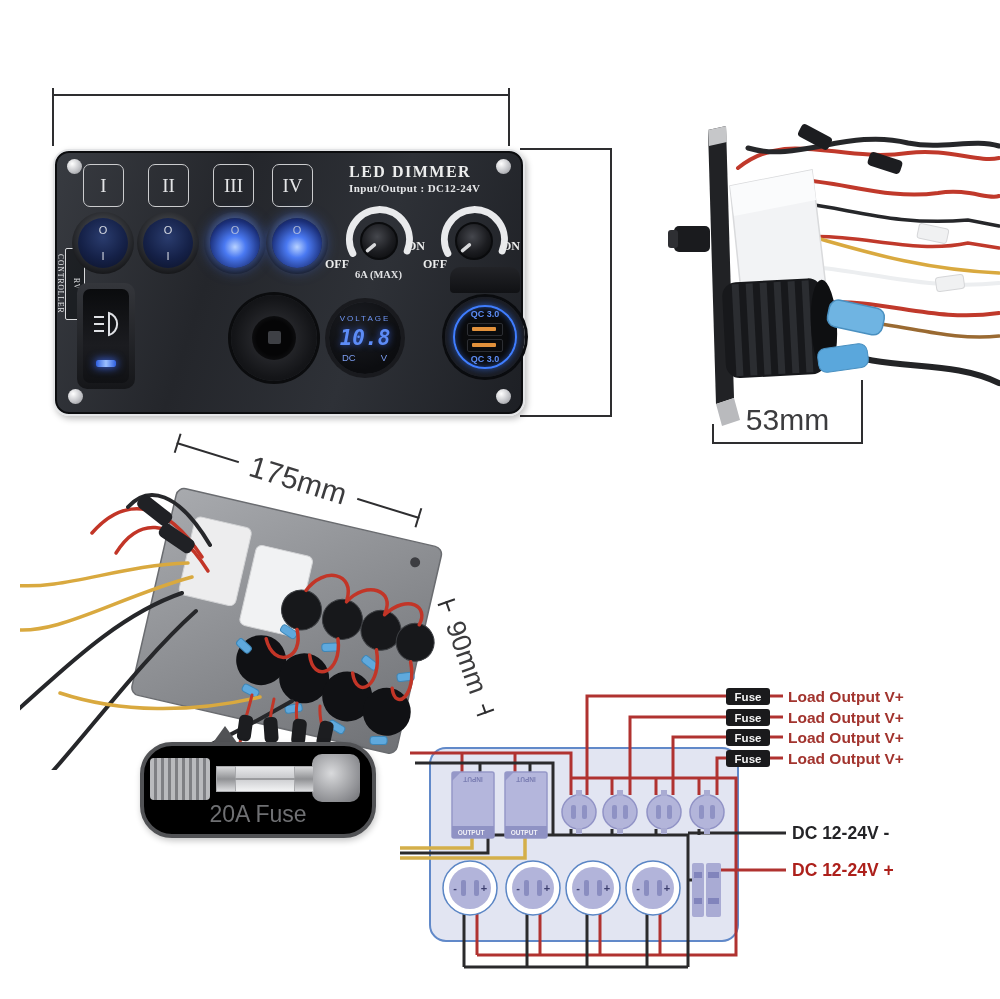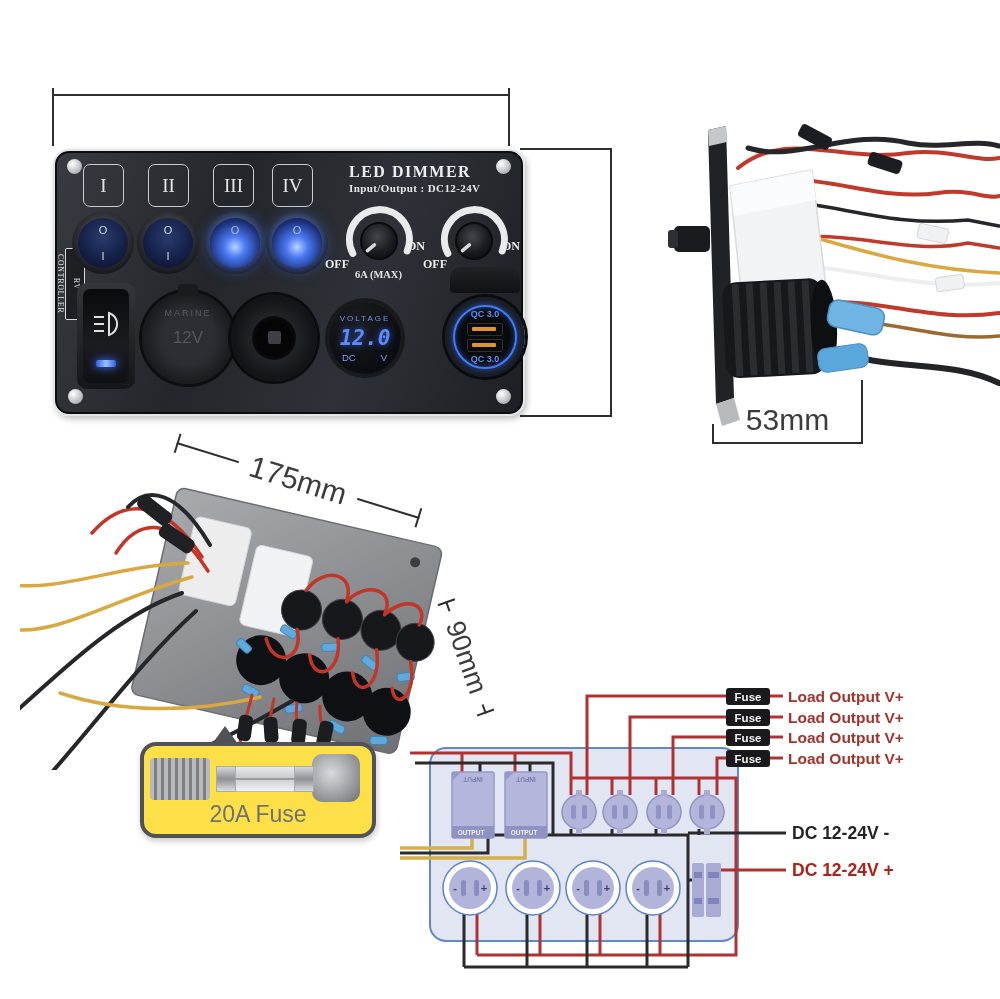--- a/index.html
+++ b/index.html
@@ -43,22 +43,22 @@
   .flat-rocker-in{width:100%;height:100%;border-radius:7px;background:linear-gradient(180deg,#0a0b0d,#1b1c20 60%,#101114);
     position:relative;}
   .blue-bar{position:absolute;left:50%;transform:translateX(-50%);bottom:16px;width:20px;height:7px;border-radius:2px;
     background:linear-gradient(90deg,#2e5fe0,#9cc0ff,#2e5fe0);box-shadow:0 0 8px 1px rgba(64,110,255,.8);}
   .socket{border-radius:50%;position:absolute;}
   .volt-text{position:absolute;left:0;right:0;text-align:center;}
   .usb-port{position:absolute;left:50%;transform:translateX(-50%);width:34px;height:11px;border-radius:2px;
     background:#0a0b0d;border:1px solid #2c2e33;}
   .usb-tongue{position:absolute;left:4px;top:3px;width:24px;height:4px;background:#e2913b;border-radius:1px;}
   
-  #fuse-callout{left:140px;top:742px;width:228px;height:88px;background:#fde047;border:4px solid #515255;
-    border-radius:16px;box-shadow:1px 3px 6px rgba(0,0,0,.22);}
+  #fuse-callout{left:140px;top:742px;width:228px;height:88px;background:#000000;border:4px solid #515255;
+    border-radius:32px;box-shadow:1px 3px 6px rgba(0,0,0,.22);}
   #fuse-tail{left:212px;top:726px;width:0;height:0;border-left:13px solid transparent;
     border-right:13px solid transparent;border-bottom:18px solid #515255;}
   #fuse-label{left:0;right:0;top:55px;text-align:center;font-size:23px;color:#6f7073;}
   .fuse-cap{position:absolute;background:repeating-linear-gradient(90deg,#b9babd 0 4px,#7e7f83 4px 7px);
     border-radius:4px;}
   .fuse-glass{position:absolute;left:72px;top:20px;width:96px;height:24px;border-radius:4px;
     background:linear-gradient(180deg,#e9eaec,#c9cacd 45%,#f2f3f4);border:1px solid #bcbdc0;}
   .fuse-end{position:absolute;top:-1px;width:18px;height:24px;background:linear-gradient(180deg,#d6d7d9,#909194,#dcdddf);border:1px solid #a9aaad;}
   
   text{font-family:"Liberation Sans",sans-serif;}
@@ -161,34 +161,29 @@
           <line x1="2" y1="6" x2="12" y2="6"></line>
             <line x1="2" y1="13" x2="12" y2="13"></line>
             <line x1="2" y1="20" x2="12" y2="20"></line>
           <path d="M17 2 a11.5 11.5 0 0 1 0 22 z" fill="none"></path>
         </g>
       </svg>
       <div class="blue-bar"></div>
     </div>
   </div>
 
-  <div class="abs socket" style="left:87px;top:141px;width:92px;height:92px;background:radial-gradient(circle,#2c2e33 40%,#1a1b1f 70%,#101114);box-shadow:0 0 0 3px #0d0e10;">
-    <div class="abs" style="left:36px;top:-8px;width:20px;height:12px;background:#1a1b1e;border-radius:4px;"></div>
-    <div class="abs" style="left:0;right:0;top:16px;text-align:center;font-size:9px;color:#5a5d63;letter-spacing:2px;">MARINE</div>
-    <div class="abs" style="left:0;right:0;top:36px;text-align:center;font-size:17px;color:#54575d;">12V</div>
-  </div>
 
   <div class="abs socket" style="left:176px;top:144px;width:86px;height:86px;background:radial-gradient(circle,#26272b 30%,#141518 65%,#0c0d0f);box-shadow:0 0 0 3px #0b0c0e;">
     <div class="abs socket" style="left:21px;top:21px;width:44px;height:44px;background:radial-gradient(circle,#050506 55%,#1a1b1e);"></div>
     <div class="abs" style="left:37px;top:36px;width:13px;height:13px;background:#3e4045;border-radius:2px;"></div>
   </div>
 
   <div class="abs socket" style="left:274px;top:151px;width:72px;height:72px;background:radial-gradient(circle at 40% 30%,#1b1d22,#0c0d10 70%);box-shadow:0 0 0 4px #191a1e;">
     <div class="volt-text" style="top:12px;font-size:8px;letter-spacing:2px;color:#6f96f5;">VOLTAGE</div>
-    <div class="volt-text" style="top:24px;font-family:'DejaVu Sans Mono',monospace;font-weight:bold;font-style:italic;font-size:21px;color:#5d8cf8;text-shadow:0 0 7px rgba(60,110,255,.8);">12.0</div>
+    <div class="volt-text" style="top:24px;font-family:'DejaVu Sans Mono',monospace;font-weight:bold;font-style:italic;font-size:21px;color:#5d8cf8;text-shadow:0 0 7px rgba(60,110,255,.8);">10.8</div>
     <div class="abs" style="left:13px;top:50px;font-size:9.5px;color:#7d9ef2;">DC</div>
     <div class="abs" style="right:14px;top:50px;font-size:9.5px;color:#7d9ef2;">V</div>
   </div>
 
   <div class="abs" style="left:395px;top:116px;width:70px;height:26px;background:linear-gradient(180deg,#222327,#101114);border-radius:10px 10px 4px 4px;"></div>
   <div class="abs socket" style="left:390px;top:146px;width:80px;height:80px;background:radial-gradient(circle,#131418 55%,#1f2025 80%,#0d0e10);box-shadow:0 0 0 3px #0b0c0e;">
     <div class="abs socket" style="left:8px;top:8px;width:64px;height:64px;border:2.5px solid #3f7dff;box-sizing:border-box;background:#0a0b0d;box-shadow:0 0 8px rgba(63,125,255,.7), inset 0 0 6px rgba(63,125,255,.5);"></div>
     <div class="volt-text" style="top:12px;font-size:9px;font-weight:bold;color:#5d8df5;">QC 3.0</div>
     <div class="usb-port" style="top:26px;">
       <div class="usb-tongue"></div>

